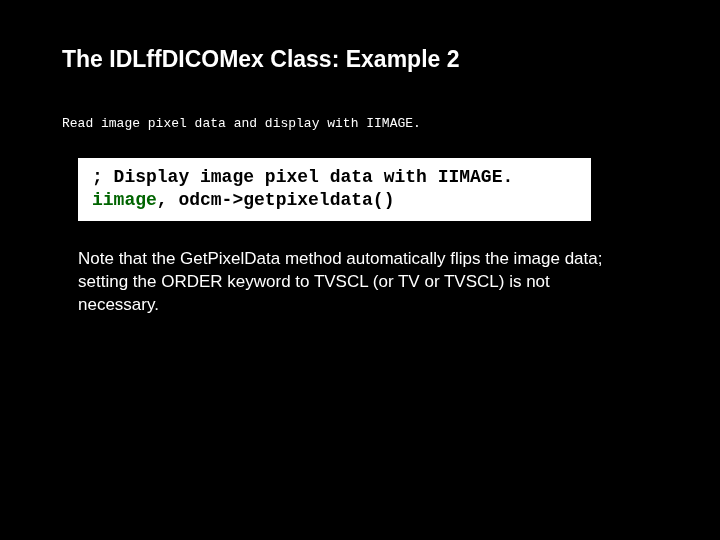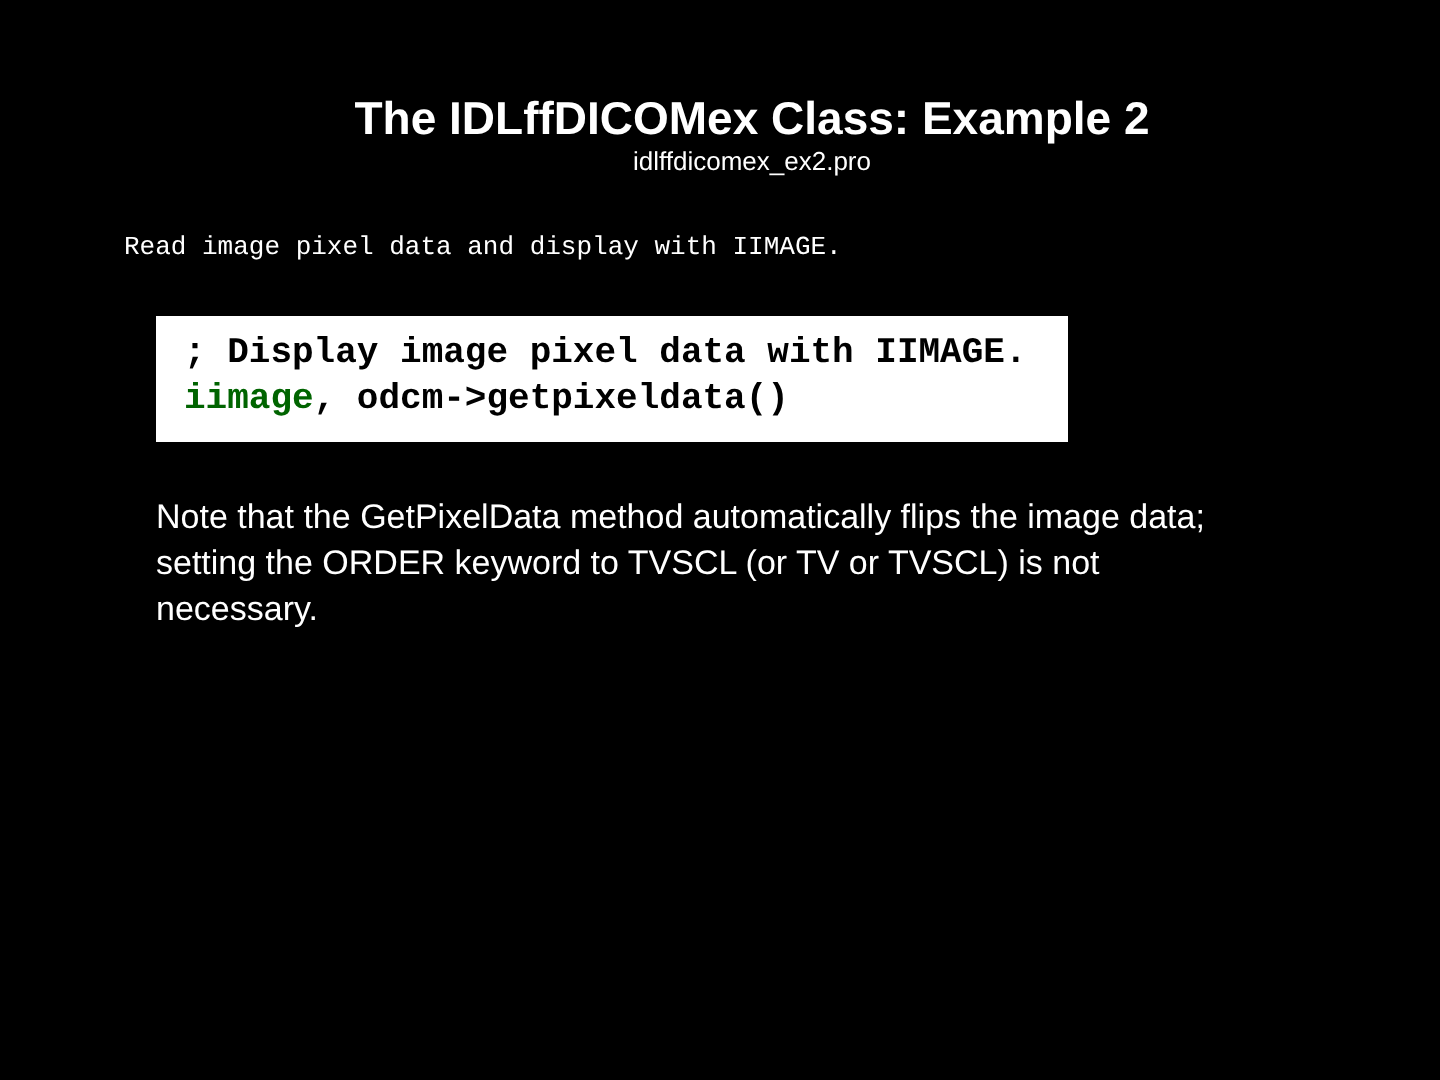--- a/index.html
+++ b/index.html
@@ -1,15 +1,15 @@
 <!DOCTYPE html>
 <html><head>
 <meta charset="utf-8">
 <style>
-  * { margin: 0; padding: 0; box-sizing: border-box; flex-direction: column; }
+  * { margin: 0; padding: 0; box-sizing: border-box; }
   html, body { width: 720px; height: 540px; }
   body {
     background: #000;
     color: #fff;
     font-family: Arial, Helvetica, sans-serif;
     position: relative;
     overflow: hidden;
   }
   .header {
     position: absolute;
@@ -35,21 +35,21 @@
     top: 116px;
     left: 62px;
     font-size: 13px;
     color: #fff;
     font-family: Liberation Mono, monospace;
   }
   .code-block {
     position: absolute;
     top: 158px;
     left: 78px;
-    width: 456px;
+    width: 513px;
     background: #fff;
     color: #000;
     padding: 8px 14px 10px 14px;
     font-family: "Courier New", Courier, monospace;
     font-size: 18px;
     font-weight: bold;
     line-height: 1.25;
     white-space: pre;
   }
   .kw { color: #006400; font-weight: bold; }
@@ -61,21 +61,20 @@
     font-size: 17px;
     line-height: 1.35;
     color: #fff;
   }
 </style>
 </head>
 <body>
 
 <div class="header">
   <div class="title">The IDLffDICOMex Class: Example 2</div>
-  <div class="filename">idlffdicomex_ex2.pro</div>
 </div>
 
 <div class="intro">Read image pixel data and display with IIMAGE.</div>
 
 <div class="code-block"><span>; Display image pixel data with IIMAGE.</span>
 <span class="kw">iimage</span><span>, odcm-&gt;getpixeldata()</span></div>
 
 <div class="note">Note that the GetPixelData method automatically flips the image data; setting the ORDER keyword to TVSCL (or TV or TVSCL) is not necessary.</div>
 
 </body></html>

